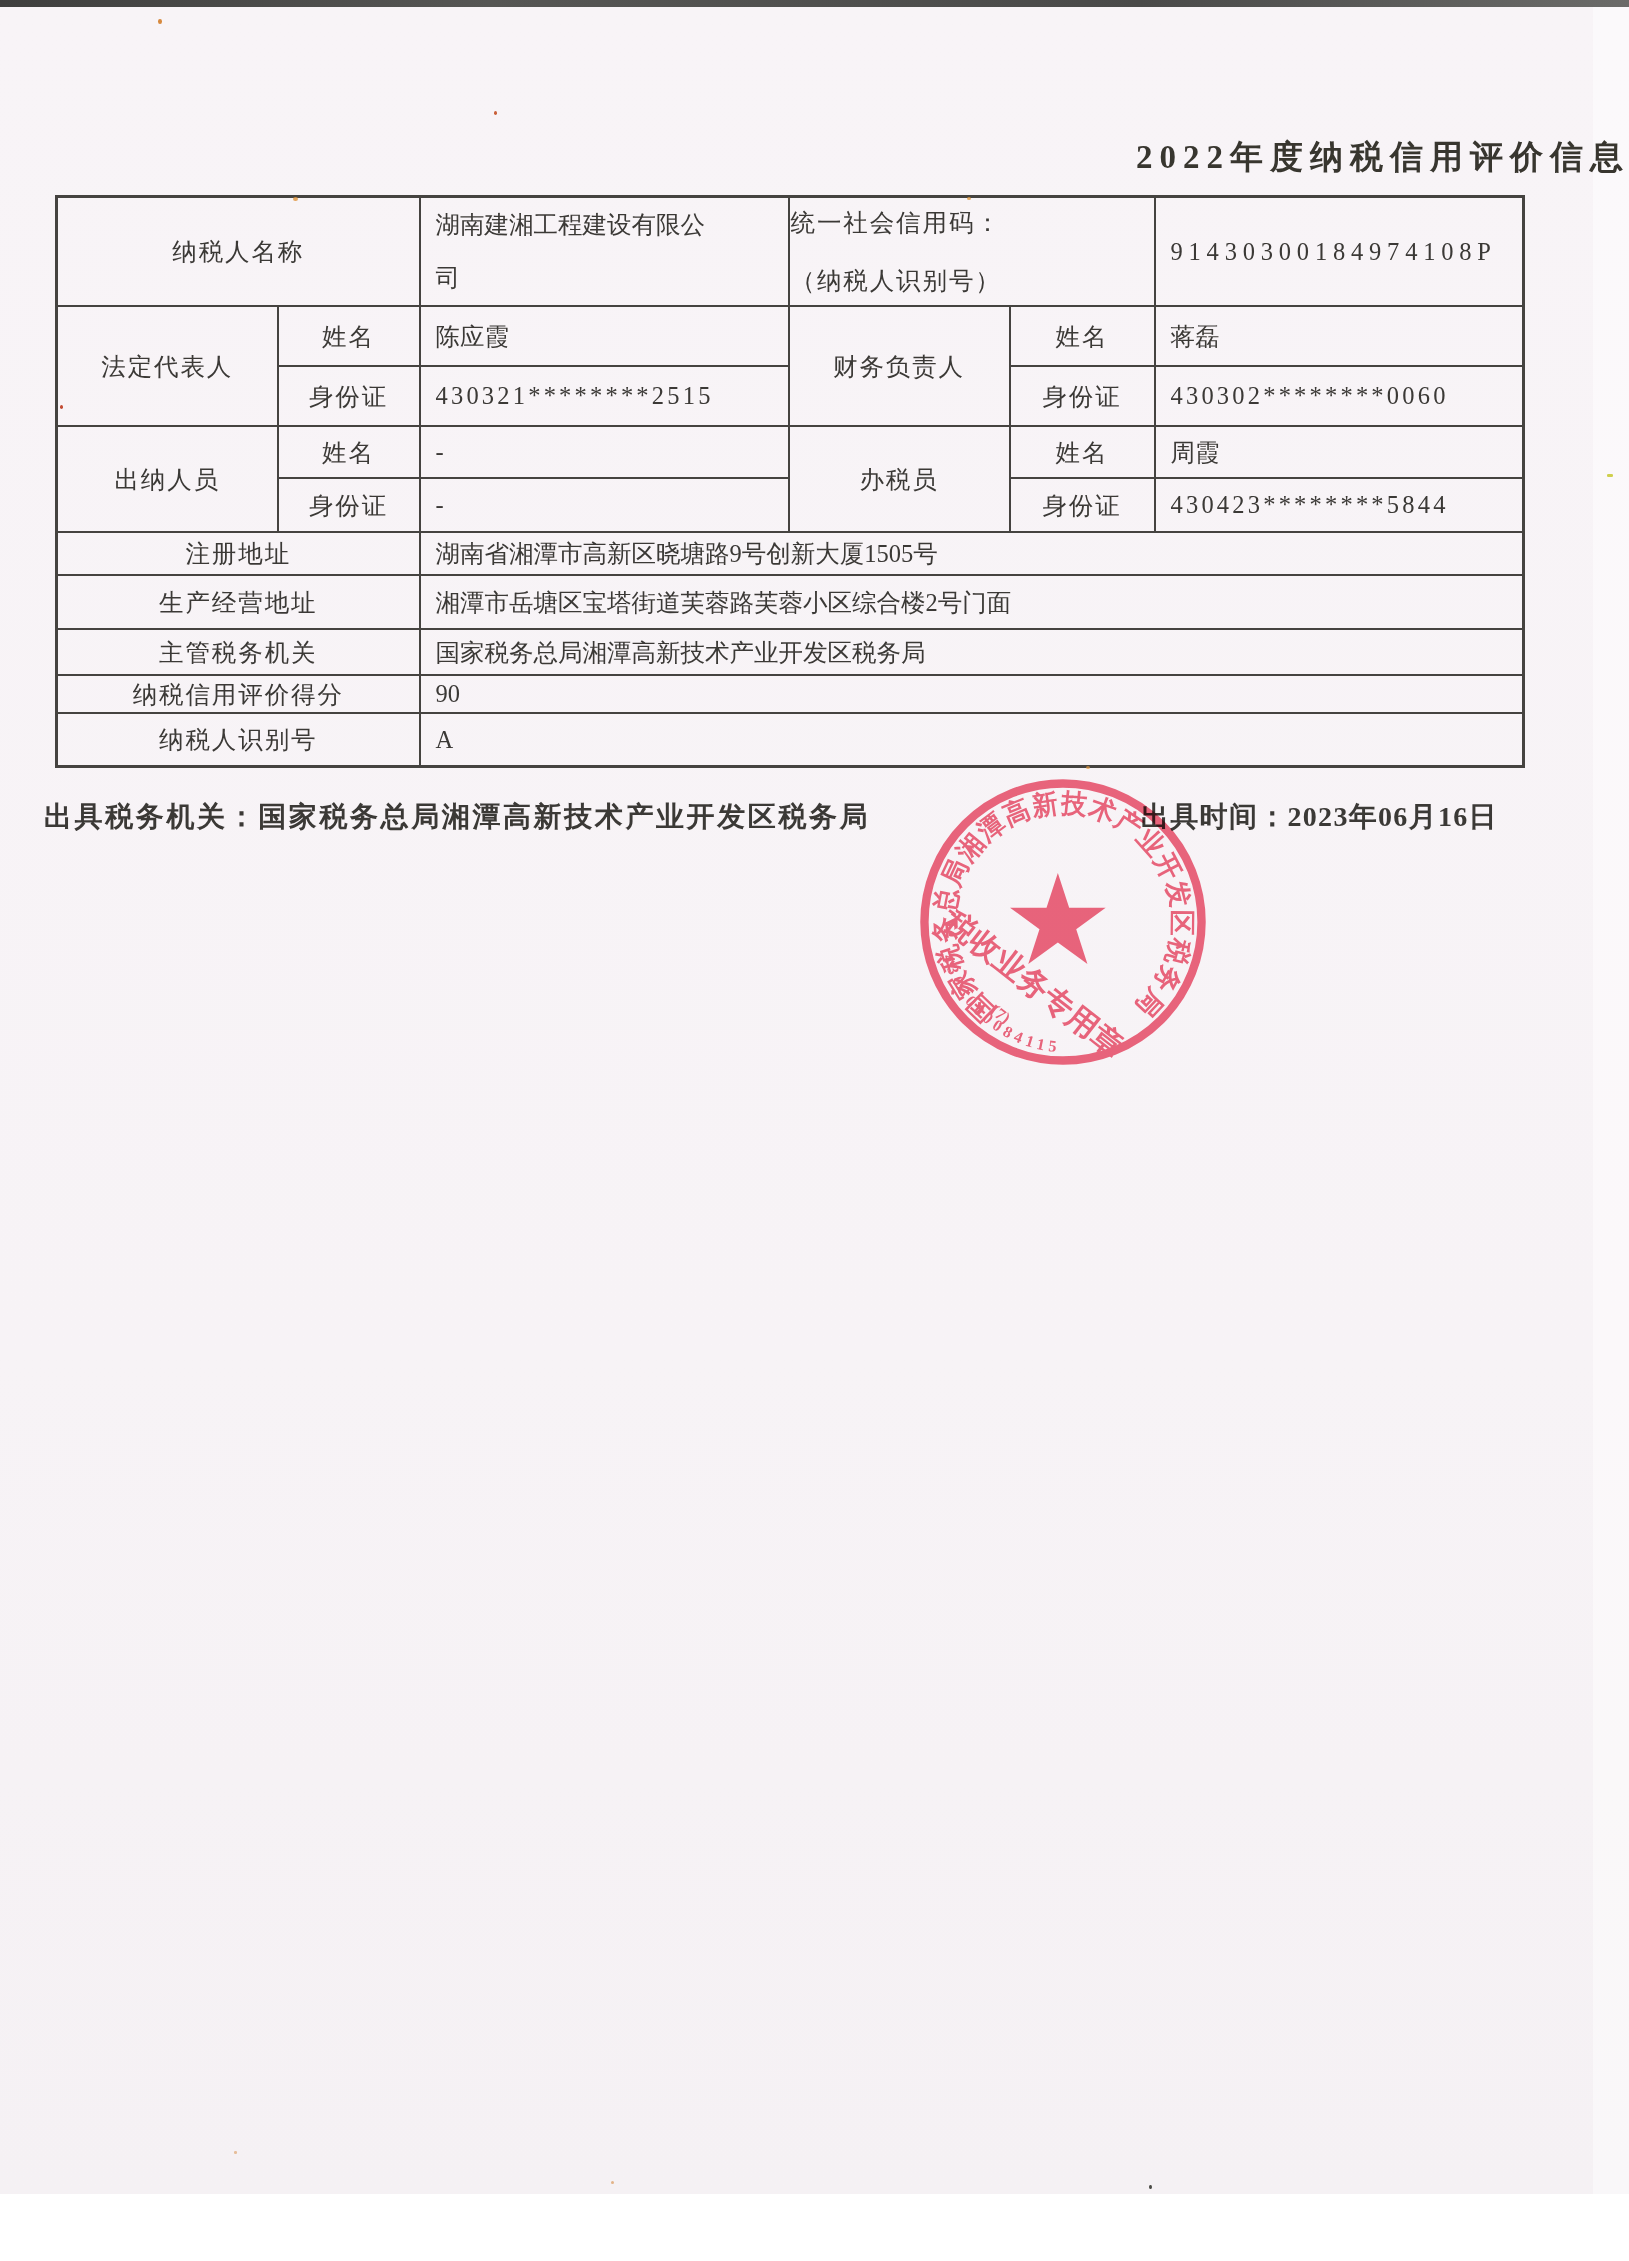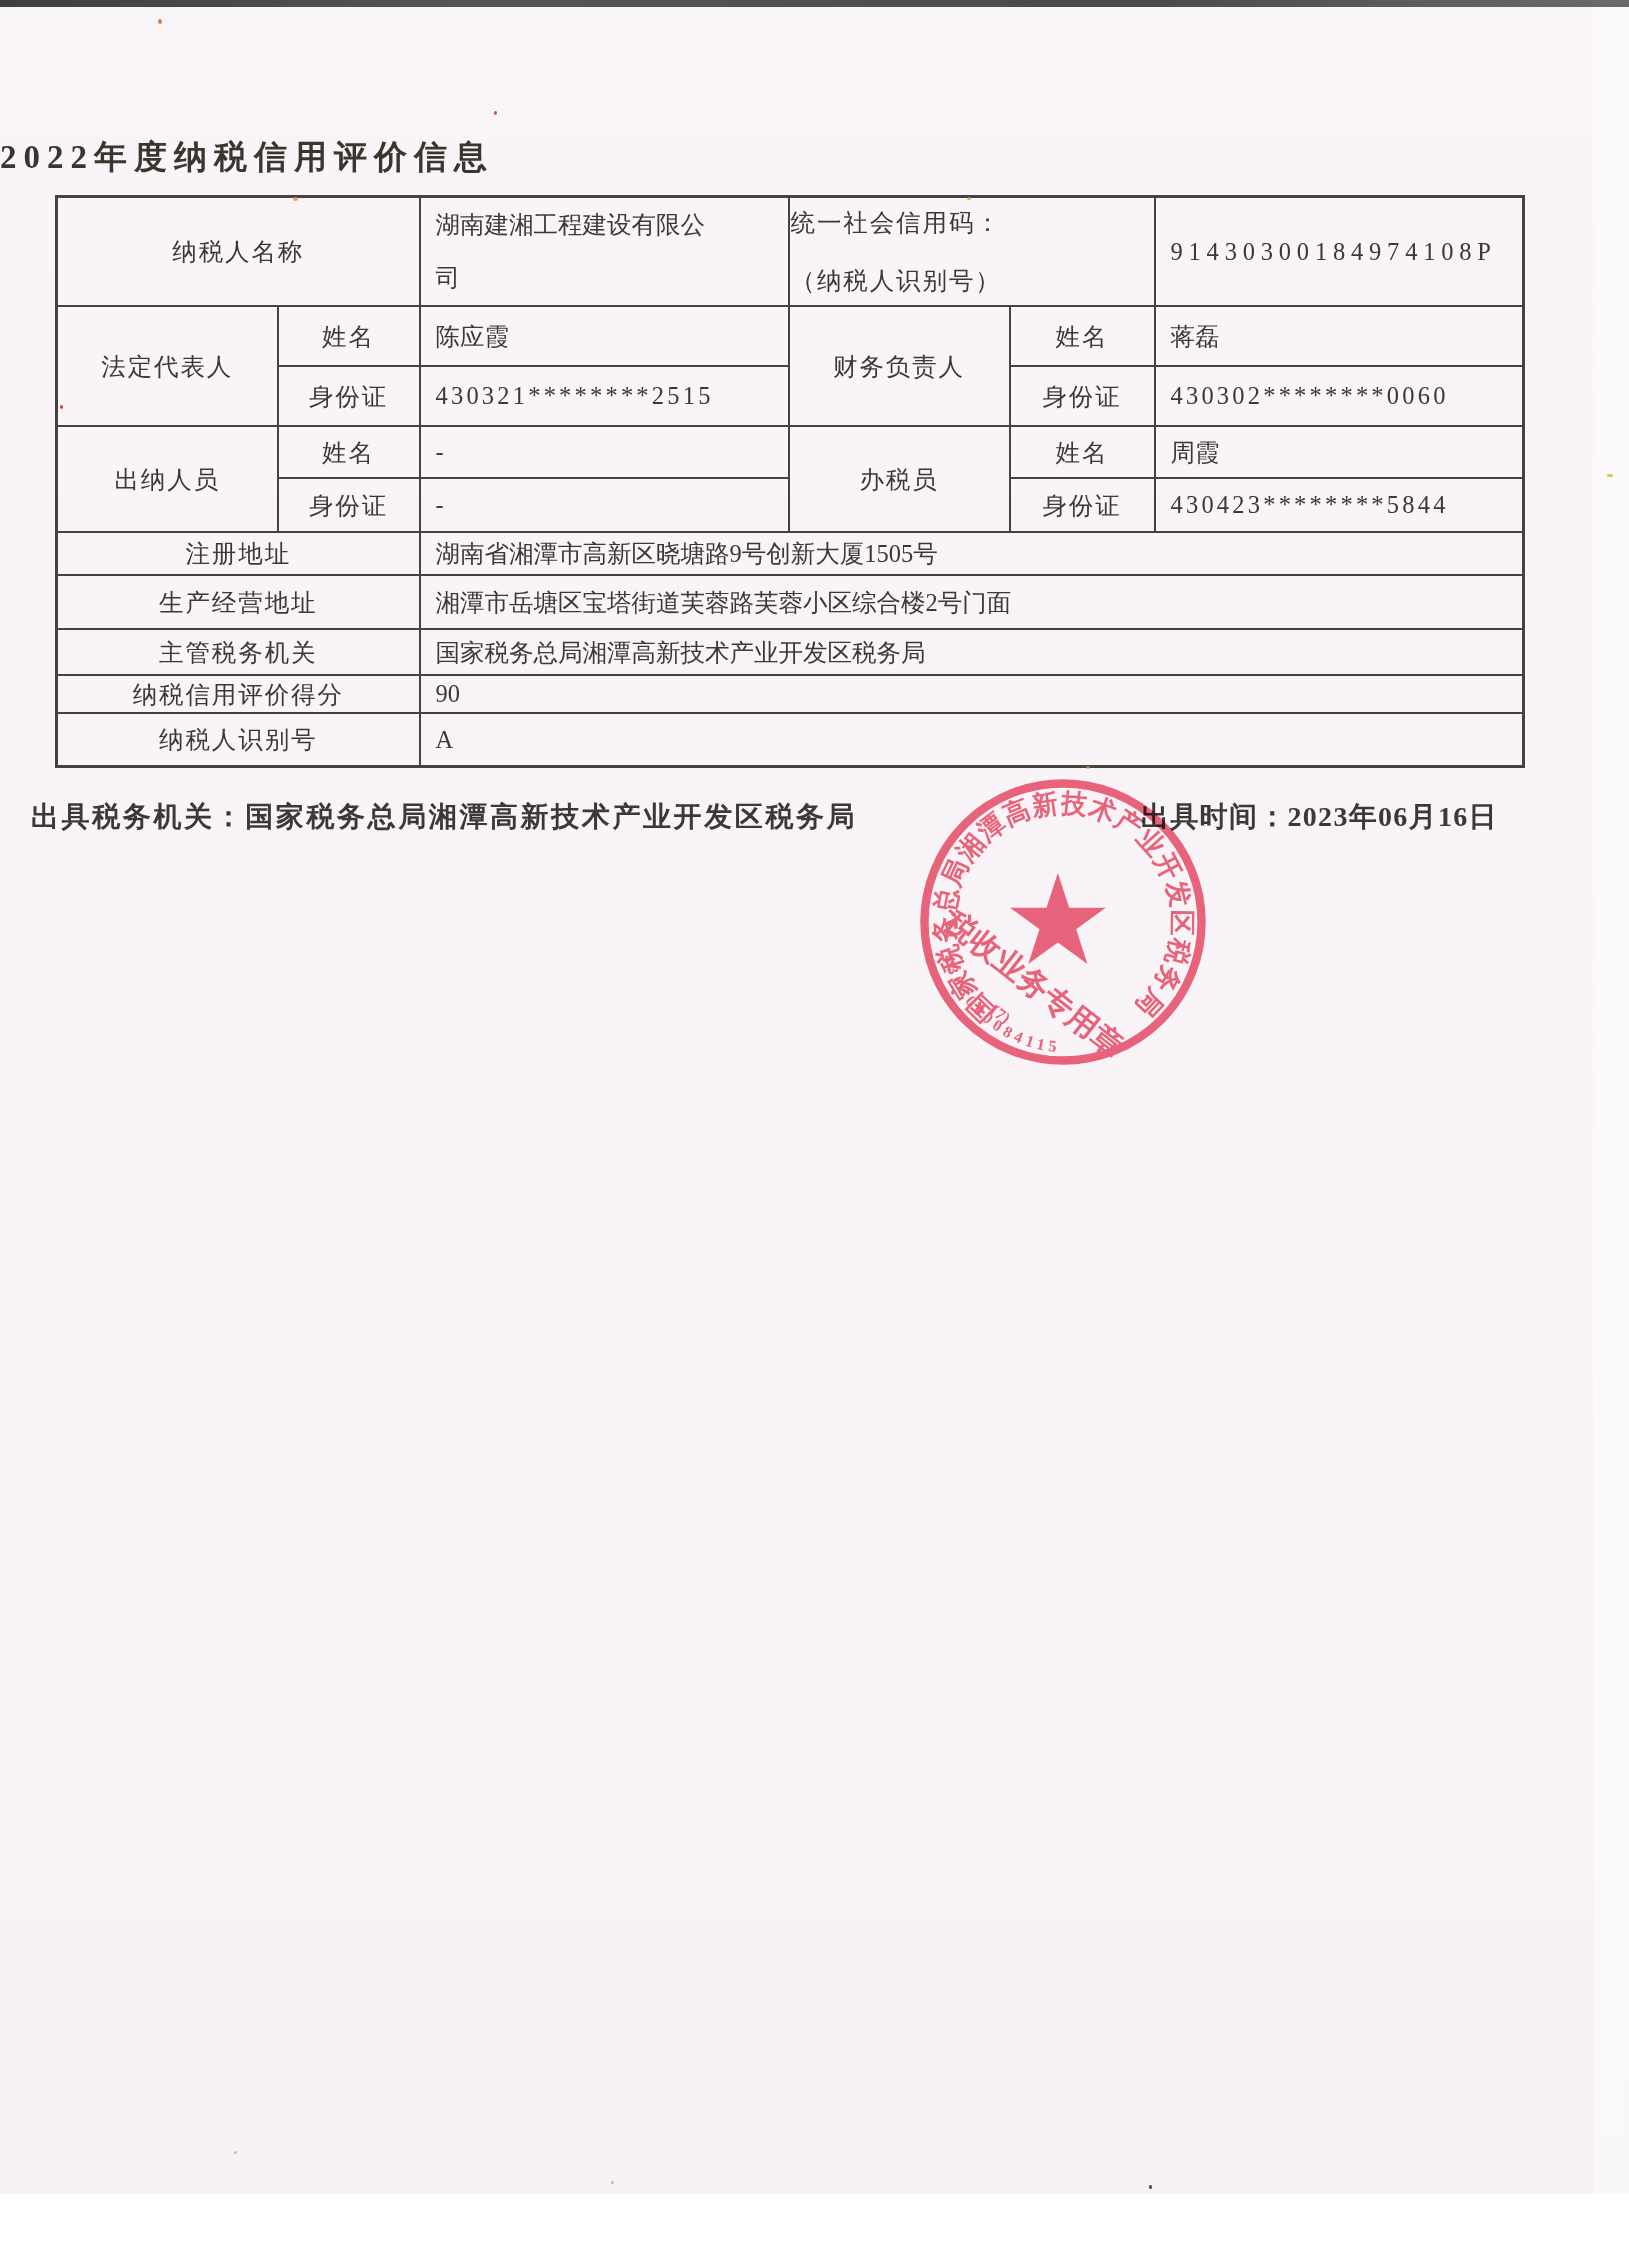--- a/index.html
+++ b/index.html
@@ -8,38 +8,38 @@
     background:linear-gradient(180deg,#f8f4f7 0%,#f7f3f6 60%,#f5f1f4 97%,#f5f1f4 100%);
     font-family:"Liberation Serif","DejaVu Serif",serif;
     color:#3b3936;
   }
   .scan-edge-top{position:absolute;left:0;top:0;width:1630px;height:7px;
     background:linear-gradient(90deg,#3f3f3e,#565654 30%,#4a4a49 70%,#6b6b69);}
   .scan-strip-right{position:absolute;left:1593px;top:7px;width:37px;height:2187px;
     background:rgba(255,255,255,0.45);}
   .scan-strip-bottom{position:absolute;left:0;top:2194px;width:1630px;height:67px;background:#ffffff;}
 
-  .doc-title{position:absolute;top:135px;left:0;width:1630px;text-align:left;
+  .doc-title{position:absolute;top:135px;left:0;width:1630px;text-align:right;
     font-size:33px;font-weight:bold;letter-spacing:7px;color:#38362f;}
 
   table.info{position:absolute;left:55px;top:195px;width:1467px;table-layout:fixed;
     border-collapse:collapse;border:3.9px solid #454340;}
   table.info td{border:2.6px solid #454340;font-size:24.5px;color:#3b3936;
     vertical-align:middle;overflow:hidden;}
   .r1{height:103px}.r2{height:60px}.r3{height:60px}.r4{height:52px}.r5{height:54px}
   .r6{height:43px}.r7{height:54px}.r8{height:46px}.r9{height:38px}.r10{height:53px}
   td.lbl{text-align:center;letter-spacing:1.9px;}
   td.val{text-align:left;padding-left:15px;}
   .num{letter-spacing:3.2px;}
   .code{letter-spacing:5.8px;}
   .company-wrap{max-width:282px;line-height:2.15;}
   .cc-line{text-align:left;letter-spacing:1.9px;}
   .cc-line + .cc-line{margin-top:24.5px;}
 
-  .footer-left{position:absolute;left:31px;top:798px;font-size:28px;font-weight:bold;
+  .footer-left{position:absolute;left:44px;top:798px;font-size:28px;font-weight:bold;
     letter-spacing:2.6px;color:#3b3936;}
   .footer-right{position:absolute;left:1141px;top:798px;font-size:28px;font-weight:bold;
     letter-spacing:1.3px;color:#3b3936;}
 
   .stamp{position:absolute;left:918px;top:777px;width:290px;height:290px;
     mix-blend-mode:multiply;opacity:0.92;}
   .stamp text{font-family:"Liberation Serif","DejaVu Serif",serif;}
 
   .speck{position:absolute;border-radius:50%;}
   .sp1{left:158px;top:19.3px;width:3.9px;height:4.5px;background:#d78a3f;}

